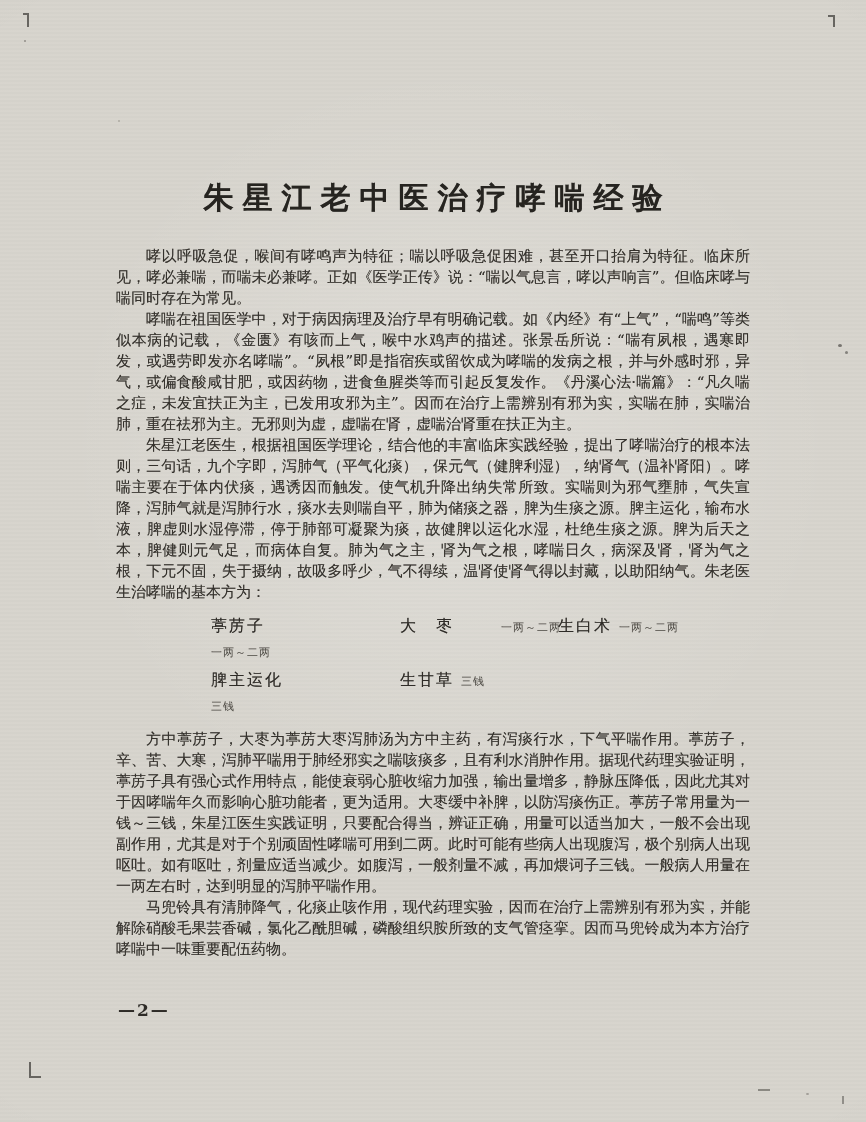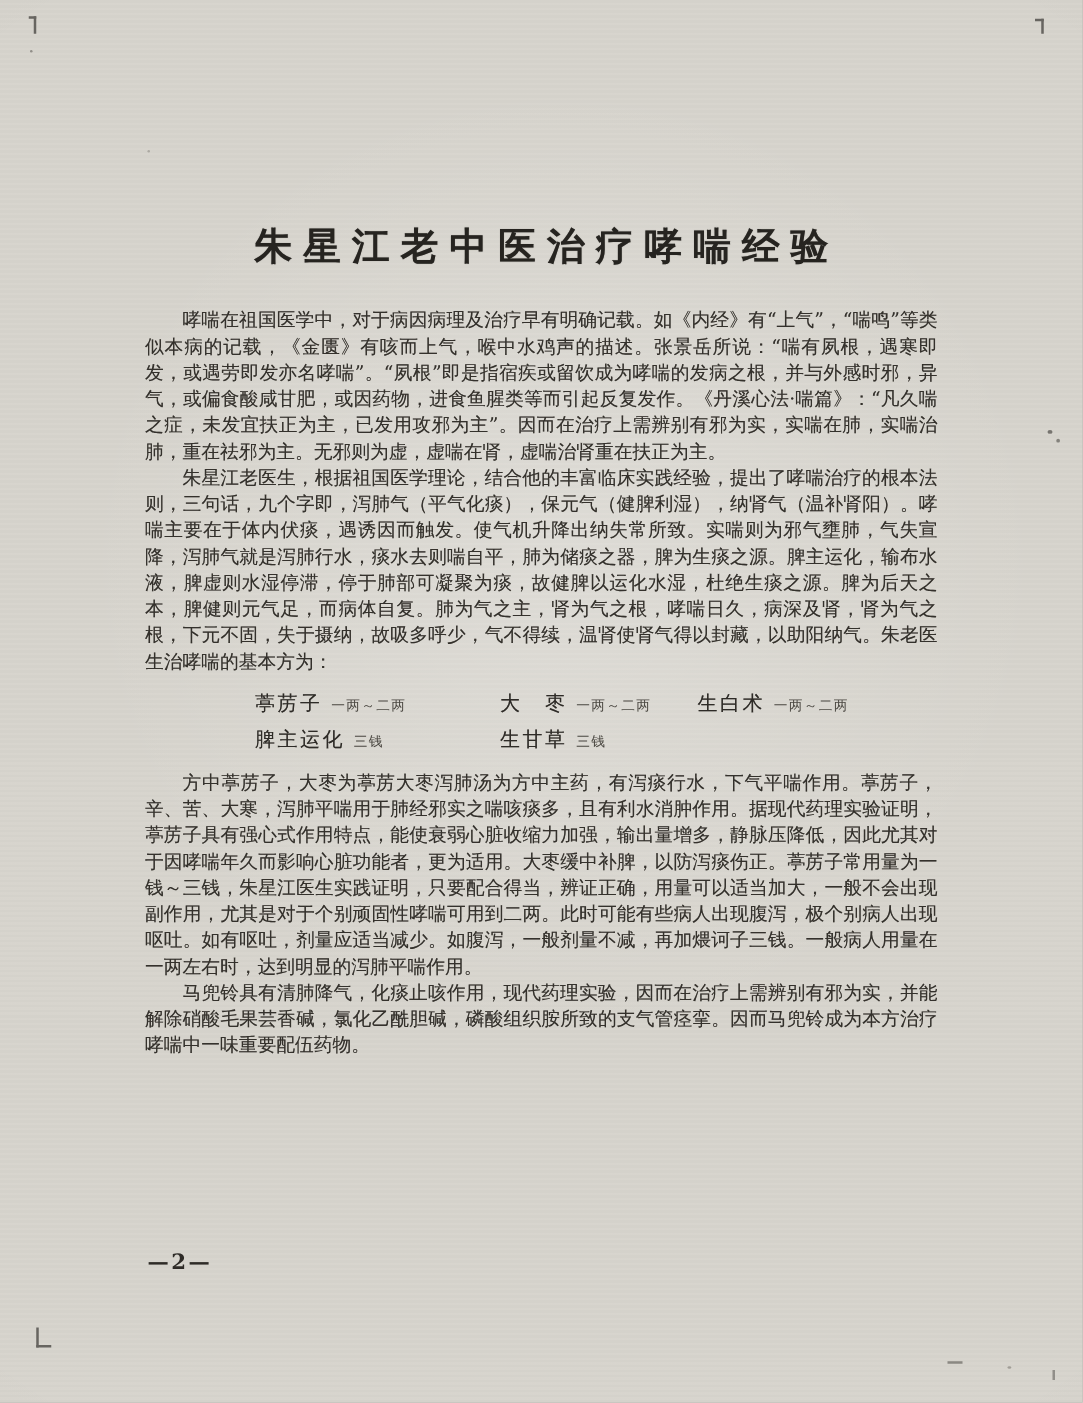--- a/index.html
+++ b/index.html
@@ -50,22 +50,22 @@
 
   .rx { margin: 9px 0 9px 0; }
   .rx-row {
     display: flex;
     align-items: baseline;
     padding-left: 88px;
     line-height: 27px;
     white-space: nowrap;
   }
   .rx-item { display: inline-flex; align-items: baseline; }
-  .rx-item.c1 { width: 196px; }
-  .rx-item.c2 { width: 158px; }
+  .rx-item.c1 { width: 196px; flex-direction: column; }
+  .rx-item.c2 { width: 158px; gap: 40px; }
   .rx-item.c3 { width: auto; }
   .rx-name {
     font-size: 16px;
     letter-spacing: 2px;
     color: #2e2b27;
     text-shadow: 0 0 0.4px rgba(40,38,34,0.5);
   }
   .rx-dose {
     font-size: 11px;
     margin-left: 7px;
@@ -115,20 +115,21 @@
   <div class="speck sp1"></div>
   <div class="speck sp2"></div>
   <div class="speck sp3"></div>
   <div class="speck sp4"></div>
   <div class="speck sp5"></div>
 
   <div class="text-col">
 
     <h1 class="title">朱星江老中医治疗哮喘经验</h1>
 
+    <p class="para">哮以呼吸急促，喉间有哮鸣声为特征；喘以呼吸急促困难，甚至开口抬肩为特征。临床所见，哮必兼喘，而喘未必兼哮。正如《医学正传》说：“喘以气息言，哮以声响言”。但临床哮与喘同时存在为常见。</p>
     <p class="para">哮喘在祖国医学中，对于病因病理及治疗早有明确记载。如《内经》有“上气”，“喘鸣”等类似本病的记载，《金匮》有咳而上气，喉中水鸡声的描述。张景岳所说：“喘有夙根，遇寒即发，或遇劳即发亦名哮喘”。“夙根”即是指宿疾或留饮成为哮喘的发病之根，并与外感时邪，异气，或偏食酸咸甘肥，或因药物，进食鱼腥类等而引起反复发作。《丹溪心法·喘篇》：“凡久喘之症，未发宜扶正为主，已发用攻邪为主”。因而在治疗上需辨别有邪为实，实喘在肺，实喘治肺，重在祛邪为主。无邪则为虚，虚喘在肾，虚喘治肾重在扶正为主。</p>
     <p class="para">朱星江老医生，根据祖国医学理论，结合他的丰富临床实践经验，提出了哮喘治疗的根本法则，三句话，九个字即，泻肺气（平气化痰），保元气（健脾利湿），纳肾气（温补肾阳）。哮喘主要在于体内伏痰，遇诱因而触发。使气机升降出纳失常所致。实喘则为邪气壅肺，气失宣降，泻肺气就是泻肺行水，痰水去则喘自平，肺为储痰之器，脾为生痰之源。脾主运化，输布水液，脾虚则水湿停滞，停于肺部可凝聚为痰，故健脾以运化水湿，杜绝生痰之源。脾为后天之本，脾健则元气足，而病体自复。肺为气之主，肾为气之根，哮喘日久，病深及肾，肾为气之根，下元不固，失于摄纳，故吸多呼少，气不得续，温肾使肾气得以封藏，以助阳纳气。朱老医生治哮喘的基本方为：</p>
 
     <div class="rx">
       <div class="rx-row">
         <span class="rx-item c1">
           <span class="rx-name">葶苈子</span>
           <span class="rx-dose">一两～二两</span>
         </span>
         <span class="rx-item c2">

